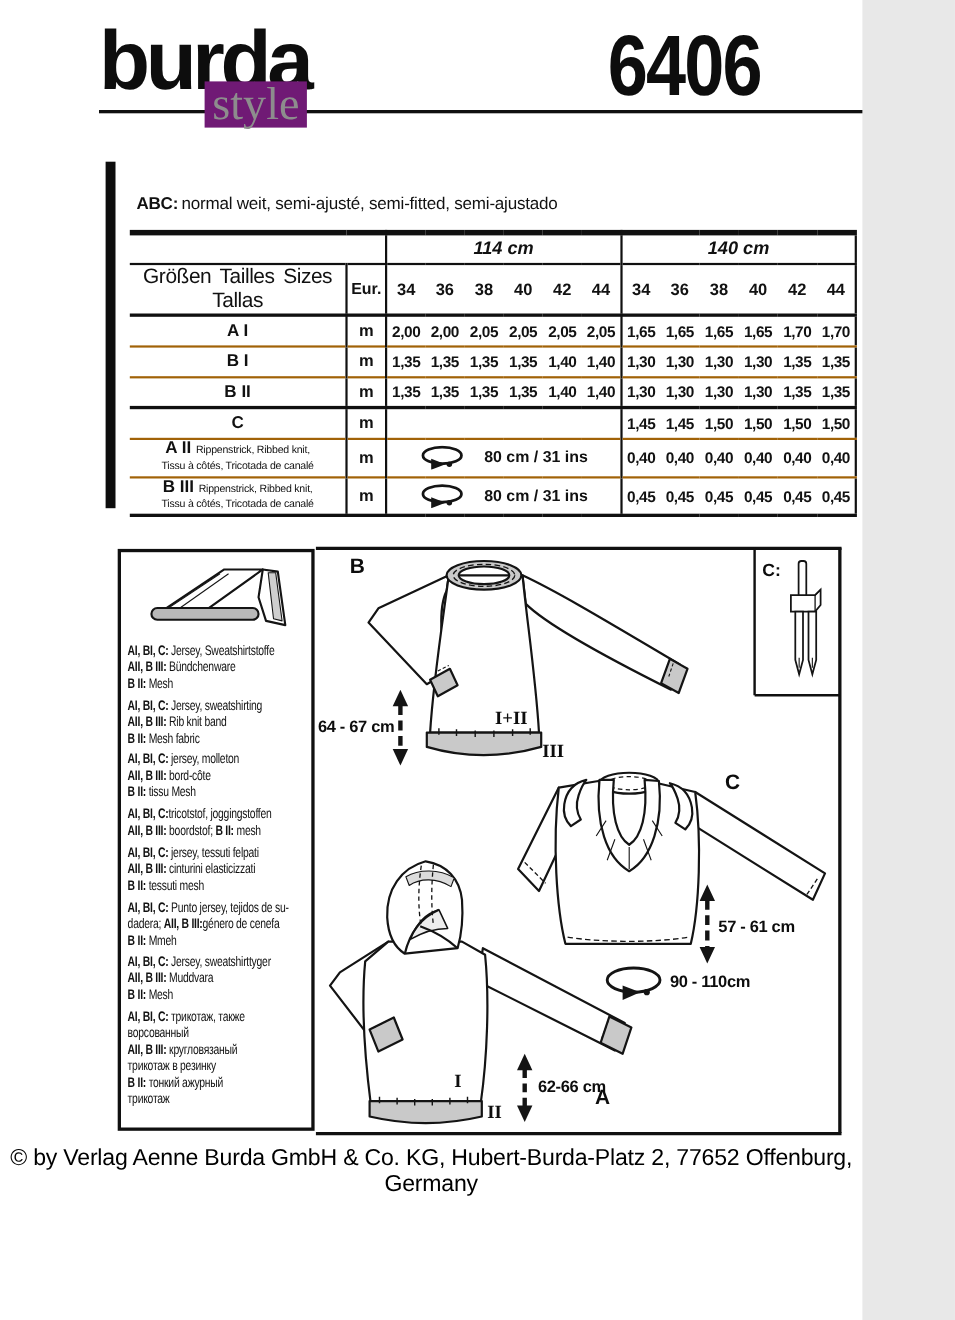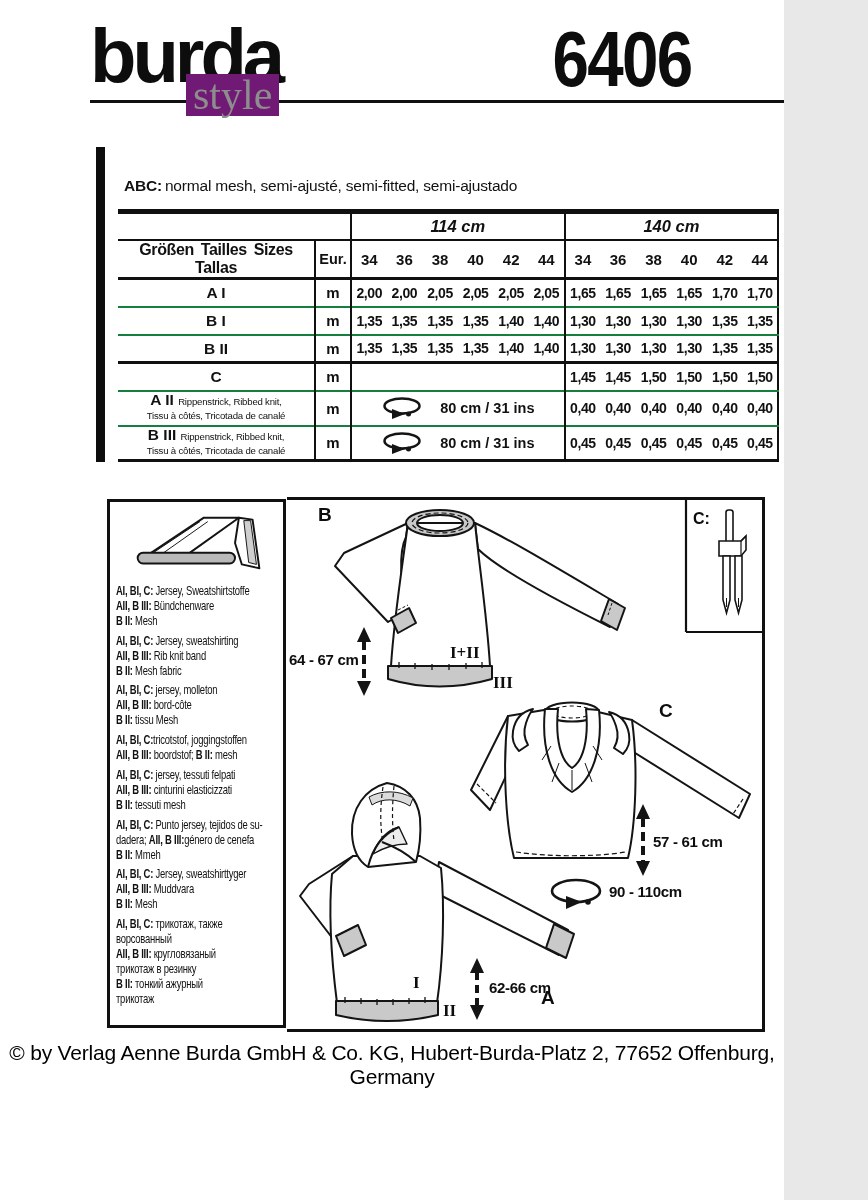--- a/index.html
+++ b/index.html
@@ -20,28 +20,28 @@
   .title{left:124px;top:148px;font-size:23px;font-weight:800;letter-spacing:-0.2px;word-spacing:8px;}
   .subtitle{left:124px;top:177px;font-size:15.5px;letter-spacing:-0.2px;}
   .subtitle b{margin-right:3px;}
 
   
   .yardage{position:absolute;left:118px;top:209px;width:661px;border-collapse:collapse;table-layout:fixed;
            border-top:5px solid #101010;border-bottom:3px solid #101010;border-right:2px solid #101010;}
   .yardage td{padding:0;text-align:center;vertical-align:middle;overflow:hidden;}
   .b-r{border-right:2px solid #101010;}
   .yardage thead tr.hdr2{border-top:2px solid #101010;}
-  .yardage tbody tr{border-top:2px solid #15803d;height:28px;}
+  .yardage tbody tr{border-top:2px solid #a16207;height:28px;}
   .yardage tbody tr:first-child{border-top:3px solid #101010;}
   .yardage tbody tr.thick-top{border-top:3px solid #101010;}
   .yardage tbody tr.ribbed{height:35px;}
   .wg{font-weight:700;font-size:16.5px;height:25px;font-style:italic;}
   .sz{font-weight:700;font-size:15px;height:25px;}
   .corner{height:25px;}
-  .rowhdr{text-align:left;padding-left:6px;font-weight:700;font-size:16px;letter-spacing:-0.4px;word-spacing:3px;}
+  .rowhdr{text-align:left;padding-left:6px;font-weight:400;font-size:19px;letter-spacing:-0.4px;word-spacing:3px;}
   .eur{font-weight:700;font-size:14.5px;}
   .lbl{text-align:left;padding-left:8px;line-height:11px;}
   .lbl b{font-size:15.5px;}
   .sub{font-size:9.6px;line-height:10.6px;letter-spacing:-0.2px;}
   .unit{font-weight:700;font-size:15px;}
   .val{font-weight:700;font-size:14px;letter-spacing:-0.4px;}
   .note{font-size:14.5px;font-weight:700;vertical-align:middle;}
 
   
   .fpanel{left:107px;top:499px;width:179px;height:529px;border:3px solid #101010;box-sizing:border-box;
@@ -65,21 +65,21 @@
 
 <div class="page">
 
   <div class="abs brand">burda</div>
   <div class="abs rule"></div>
   <div class="abs brand-sub">style</div>
   <div class="abs number">6406</div>
 
   <div class="abs tbar"></div>
   <div class="abs subtitle">
-    <b>ABC:</b><span>normal mesh, semi-ajusté, semi-fitted, semi-ajustado</span>
+    <b>ABC:</b><span>normal weit, semi-ajusté, semi-fitted, semi-ajustado</span>
   </div>
 
   <table class="yardage">
     <colgroup>
       <col style="width:197px">
         <col style="width:36px">
       <col span="12" style="width:35.6px">
     </colgroup>
     <thead>
       <tr class="hdr1">

